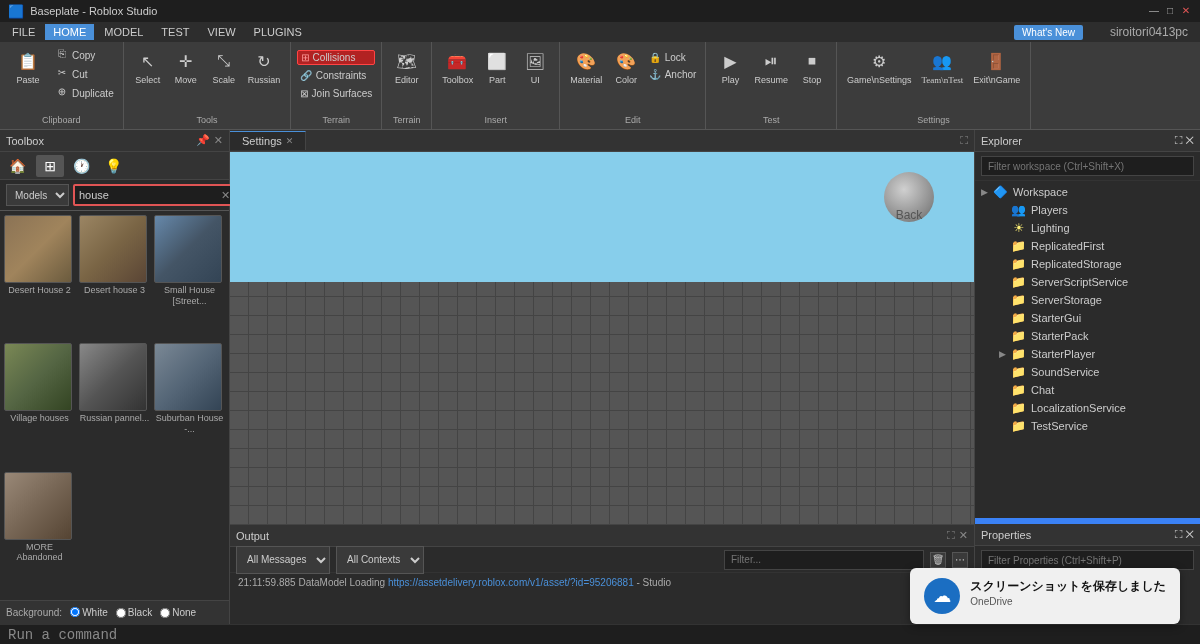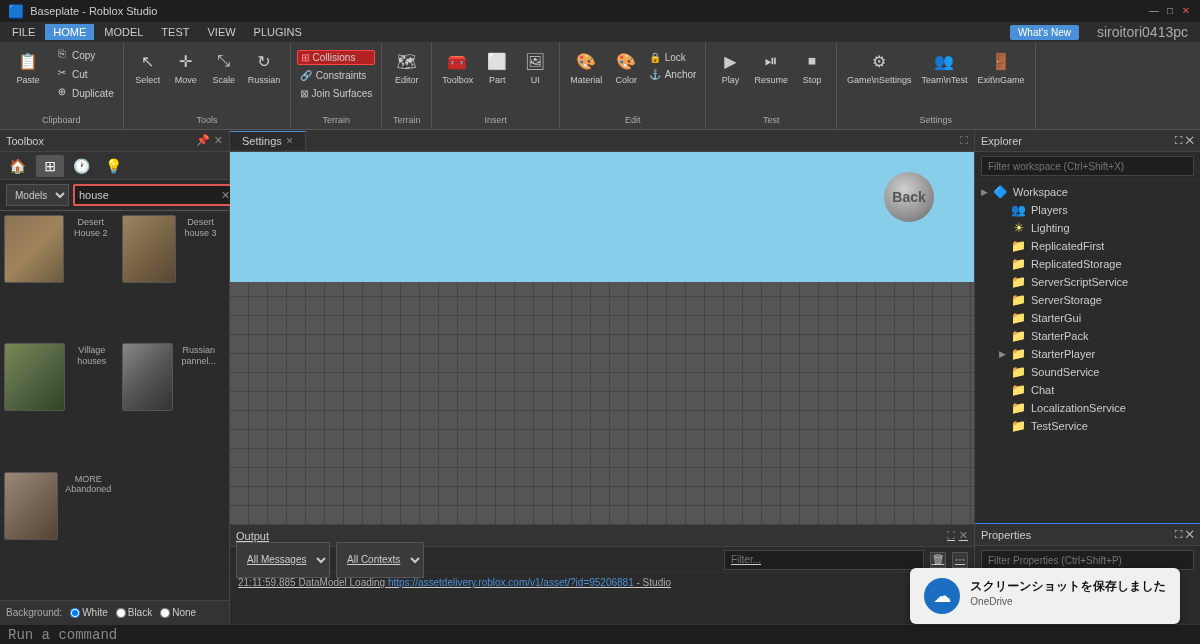--- a/index.html
+++ b/index.html
@@ -41,48 +41,48 @@
     #toolbox-tabs .tab-icon.active { background: #555; color: #fff; }
     #toolbox-search { display: flex; align-items: center; padding: 4px 6px; gap: 4px; border-bottom: 1px solid #555; }
     #toolbox-search select { background: #3a3a3a; border: 1px solid #555; color: #ccc; font-size: 10px; padding: 2px 4px; height: 22px; }
     #search-box { flex: 1; display: flex; align-items: center; border: 2px solid #e05555; border-radius: 2px; background: #1e1e1e; padding: 0 4px; height: 22px; }
     #search-box input { background: transparent; border: none; outline: none; color: #ccc; font-size: 11px; flex: 1; }
     #search-box .clear-btn { cursor: pointer; color: #888; font-size: 11px; }
     #search-box .search-btn { cursor: pointer; color: #888; font-size: 13px; margin-left: 3px; }
     #search-results-label { padding: 4px 8px; font-size: 11px; color: #aaa; }
     #search-results-label strong { color: #ccc; }
     #toolbox-grid { flex: 1; overflow-y: auto; padding: 4px; display: grid; grid-template-columns: 1fr 1fr 1fr; gap: 4px; }
-    .model-item { display: flex; flex-direction: row; cursor: pointer; }
+    .model-item { display: flex; flex-direction: column; cursor: pointer; }
     .model-thumb { width: 68px; height: 68px; background: #3a3a3a; border: 1px solid #555; border-radius: 2px; display: flex; align-items: center; justify-content: center; overflow: hidden; }
     .model-label { font-size: 9px; color: #aaa; text-align: center; margin-top: 2px; line-height: 1.2; }
 
     
     #viewport-container { flex: 1; display: flex; flex-direction: column; }
     #viewport-tabs { height: 22px; background: #333; display: flex; align-items: center; border-bottom: 1px solid #444; }
     #viewport-tabs .vtab { padding: 3px 12px; font-size: 11px; color: #ccc; cursor: pointer; background: #3a3a3a; border-right: 1px solid #444; display: flex; align-items: center; gap: 4px; }
     #viewport-tabs .vtab.active { background: #2b2b2b; border-top: 1px solid #4a90d9; }
     #viewport { flex: 1; background: linear-gradient(180deg, #87ceeb 0%, #87ceeb 35%, #8fbc8f 35%, #8fbc8f 40%, #666 40%, #555 100%); position: relative; }
 
     
     .terrain-grid { position: absolute; bottom: 0; left: 0; right: 0; height: 65%; background: #555; }
     .terrain-grid-pattern { position: absolute; inset: 0; background-image: repeating-linear-gradient(0deg, transparent, transparent 18px, #444 18px, #444 19px), repeating-linear-gradient(90deg, transparent, transparent 18px, #444 18px, #444 19px); }
 
     
-    #output-panel { height: 100px; background: #2b2b2b; border-top: 1px solid #444; display: flex; flex-direction: column; text-decoration: underline; }
+    #output-panel { height: 100px; background: #2b2b2b; border-top: 1px solid #444; display: flex; flex-direction: column; }
     #output-header { height: 22px; background: #333; display: flex; align-items: center; justify-content: space-between; padding: 0 6px; border-bottom: 1px solid #444; }
     #output-header .controls { display: flex; gap: 4px; color: #888; font-size: 11px; }
     #output-toolbar { height: 26px; background: #2b2b2b; display: flex; align-items: center; padding: 0 6px; gap: 6px; border-bottom: 1px solid #333; }
-    .output-dropdown { background: #3a3a3a; border: 1px solid #555; color: #ccc; font-size: 10px; padding: 2px 6px; height: 36px; cursor: pointer; }
+    .output-dropdown { background: #3a3a3a; border: 1px solid #555; color: #ccc; font-size: 10px; padding: 2px 6px; height: 28px; cursor: pointer; }
     #output-filter { flex: 1; background: #1e1e1e; border: 1px solid #444; color: #aaa; font-size: 10px; padding: 2px 6px; height: 20px; max-width: 200px; }
     #output-content { flex: 1; padding: 4px 8px; font-size: 10px; color: #aaa; overflow-y: auto; }
     #output-content a { color: #4a90d9; text-decoration: none; }
 
     
     #right-panel { width: 226px; background: #2b2b2b; border-left: 1px solid #444; display: flex; flex-direction: column; }
-    #explorer-panel { flex: 1; display: flex; flex-direction: column; border-bottom: 1px solid #3b82f6; }
+    #explorer-panel { flex: 1; display: flex; flex-direction: column; border-bottom: 6px solid #3b82f6; }
     #explorer-header { height: 22px; background: #333; display: flex; align-items: center; justify-content: space-between; padding: 0 6px; border-bottom: 1px solid #444; }
     #explorer-filter { padding: 4px 6px; border-bottom: 1px solid #333; }
     #explorer-filter input { width: 100%; background: #1e1e1e; border: 1px solid #444; color: #aaa; font-size: 10px; padding: 2px 6px; height: 20px; outline: none; }
     #explorer-tree { flex: 1; overflow-y: auto; padding: 2px 0; }
     .tree-item { display: flex; align-items: center; padding: 1px 6px; cursor: pointer; font-size: 11px; color: #ccc; }
     .tree-item .arrow { width: 12px; color: #888; font-size: 9px; }
     .tree-item .item-icon { width: 16px; height: 16px; display: inline-flex; align-items: center; justify-content: center; margin-right: 4px; font-size: 12px; }
     .tree-item .item-label { font-size: 11px; }
     .tree-item-child { padding-left: 24px; }
 
@@ -115,21 +115,21 @@
     .thumb-4 { background: linear-gradient(135deg, #6688aa 0%, #445566 50%, #334455 100%); }
     .thumb-5 { background: linear-gradient(135deg, #888888 0%, #555555 50%, #333333 100%); }
     .thumb-6 { background: linear-gradient(135deg, #7a8855 0%, #556644 50%, #334422 100%); }
     .thumb-7 { background: linear-gradient(135deg, #7a8895 0%, #556677 50%, #334455 100%); }
     .thumb-8 { background: linear-gradient(135deg, #aa7755 0%, #885533 50%, #663311 100%); }
     .thumb-9 { background: linear-gradient(135deg, #998877 0%, #776655 50%, #554433 100%); }
 
     .output-icon { width: 16px; height: 16px; background: #3a3a3a; border: 1px solid #555; display: inline-flex; align-items: center; justify-content: center; cursor: pointer; font-size: 10px; }
 
     
-    .back-sphere { position: absolute; top: 20px; right: 40px; width: 50px; height: 50px; background: radial-gradient(circle at 40% 35%, #d0d0d0, #888 70%, #555 100%); border-radius: 50%; display: flex; align-items: center; justify-content: center; font-size: 14px; color: #555; font-weight: bold; }
+    .back-sphere { position: absolute; top: 20px; right: 40px; width: 50px; height: 50px; background: radial-gradient(circle at 40% 35%, #d0d0d0, #888 70%, #555 100%); border-radius: 50%; display: flex; align-items: flex-end; justify-content: center; font-size: 12px; color: #555; font-weight: normal; }
   </style>
 </head>
 <body>
 
 <div id="titlebar">
   <div style="display:flex;align-items:center;gap:6px;">
     <span style="font-size:13px;">🟦</span>
     <span>Baseplate - Roblox Studio</span>
   </div>
   <div class="controls">
@@ -141,21 +141,21 @@
 
 <div id="menubar">
   <span>FILE</span>
   <span class="active">HOME</span>
   <span>MODEL</span>
   <span>TEST</span>
   <span>VIEW</span>
   <span>PLUGINS</span>
   <div style="flex:1"></div>
   <button class="whatsnew-btn">What's New</button>
-  <span style="font-size:14px;color:#aaa;margin-left:8px;">siroitori0413pc</span>
+  <span style="font-size:12px;color:#aaa;margin-left:17px;">siroitori0413pc</span>
 </div>
 
 <div id="ribbon">
 
   <div class="ribbon-group">
     <div class="ribbon-row">
       <div class="ribbon-btn" style="min-width:44px;">
         <div class="icon">📋</div>
         <div class="label">Paste</div>
       </div>
@@ -277,21 +277,21 @@
   </div>
 
   <div class="ribbon-group">
     <div class="ribbon-row">
       <div class="ribbon-btn">
         <div class="icon">⚙</div>
         <div class="label" style="white-space:pre-line;">Game\nSettings</div>
       </div>
       <div class="ribbon-btn">
         <div class="icon">👥</div>
-        <div class="label" style="white-space:pre-line;">Team\nTest</div>
+        <div class="label" style="white-space:pre-line;font-family:Liberation Serif, serif;">Team\nTest</div>
       </div>
       <div class="ribbon-btn">
         <div class="icon">🚪</div>
         <div class="label" style="white-space:pre-line;">Exit\nGame</div>
       </div>
     </div>
     <div class="ribbon-group-label">Settings</div>
   </div>
 </div>
 
@@ -347,21 +347,21 @@
         <div class="model-label">Suburban House -...</div>
       </div>
       <div class="model-item">
         <div class="model-thumb thumb-9"></div>
         <div class="model-label">MORE Abandoned</div>
       </div>
     </div>
 
     <div style="height:24px;background:#333;border-top:1px solid #444;display:flex;align-items:center;padding:0 6px;gap:8px;">
       <span style="font-size:10px;color:#aaa;">Background:</span>
-      <label style="display:flex;align-items:flex-end;gap:2px;font-size:10px;color:#ccc;cursor:pointer;">
+      <label style="display:flex;align-items:flex-start;gap:2px;font-size:10px;color:#ccc;cursor:pointer;">
         <input type="radio" name="bg" checked="" style="width: 10px; height: 10px;"> White
       </label>
       <label style="display:flex;align-items:center;gap:2px;font-size:10px;color:#ccc;cursor:pointer;">
         <input type="radio" name="bg" style="width: 10px; height: 10px;"> Black
       </label>
       <label style="display:flex;align-items:center;gap:2px;font-size:10px;color:#ccc;cursor:pointer;">
         <input type="radio" name="bg" style="width: 10px; height: 10px;"> None
       </label>
     </div>
   </div>

